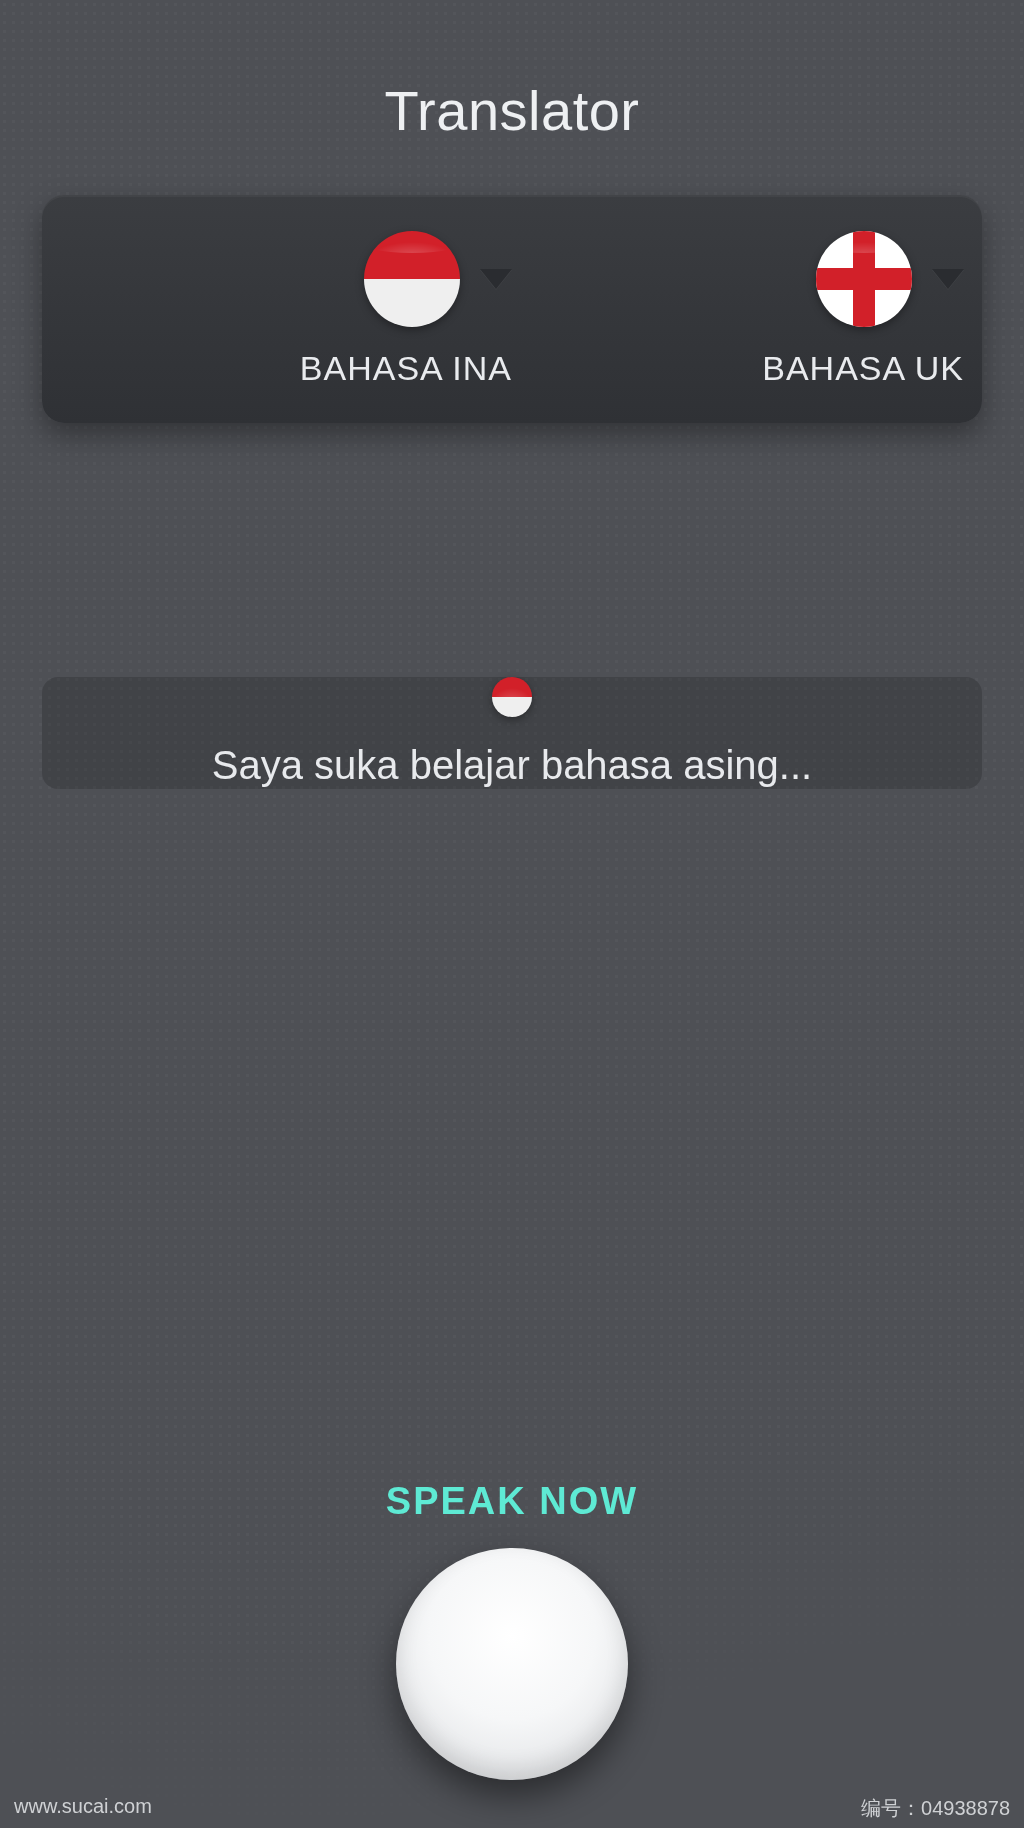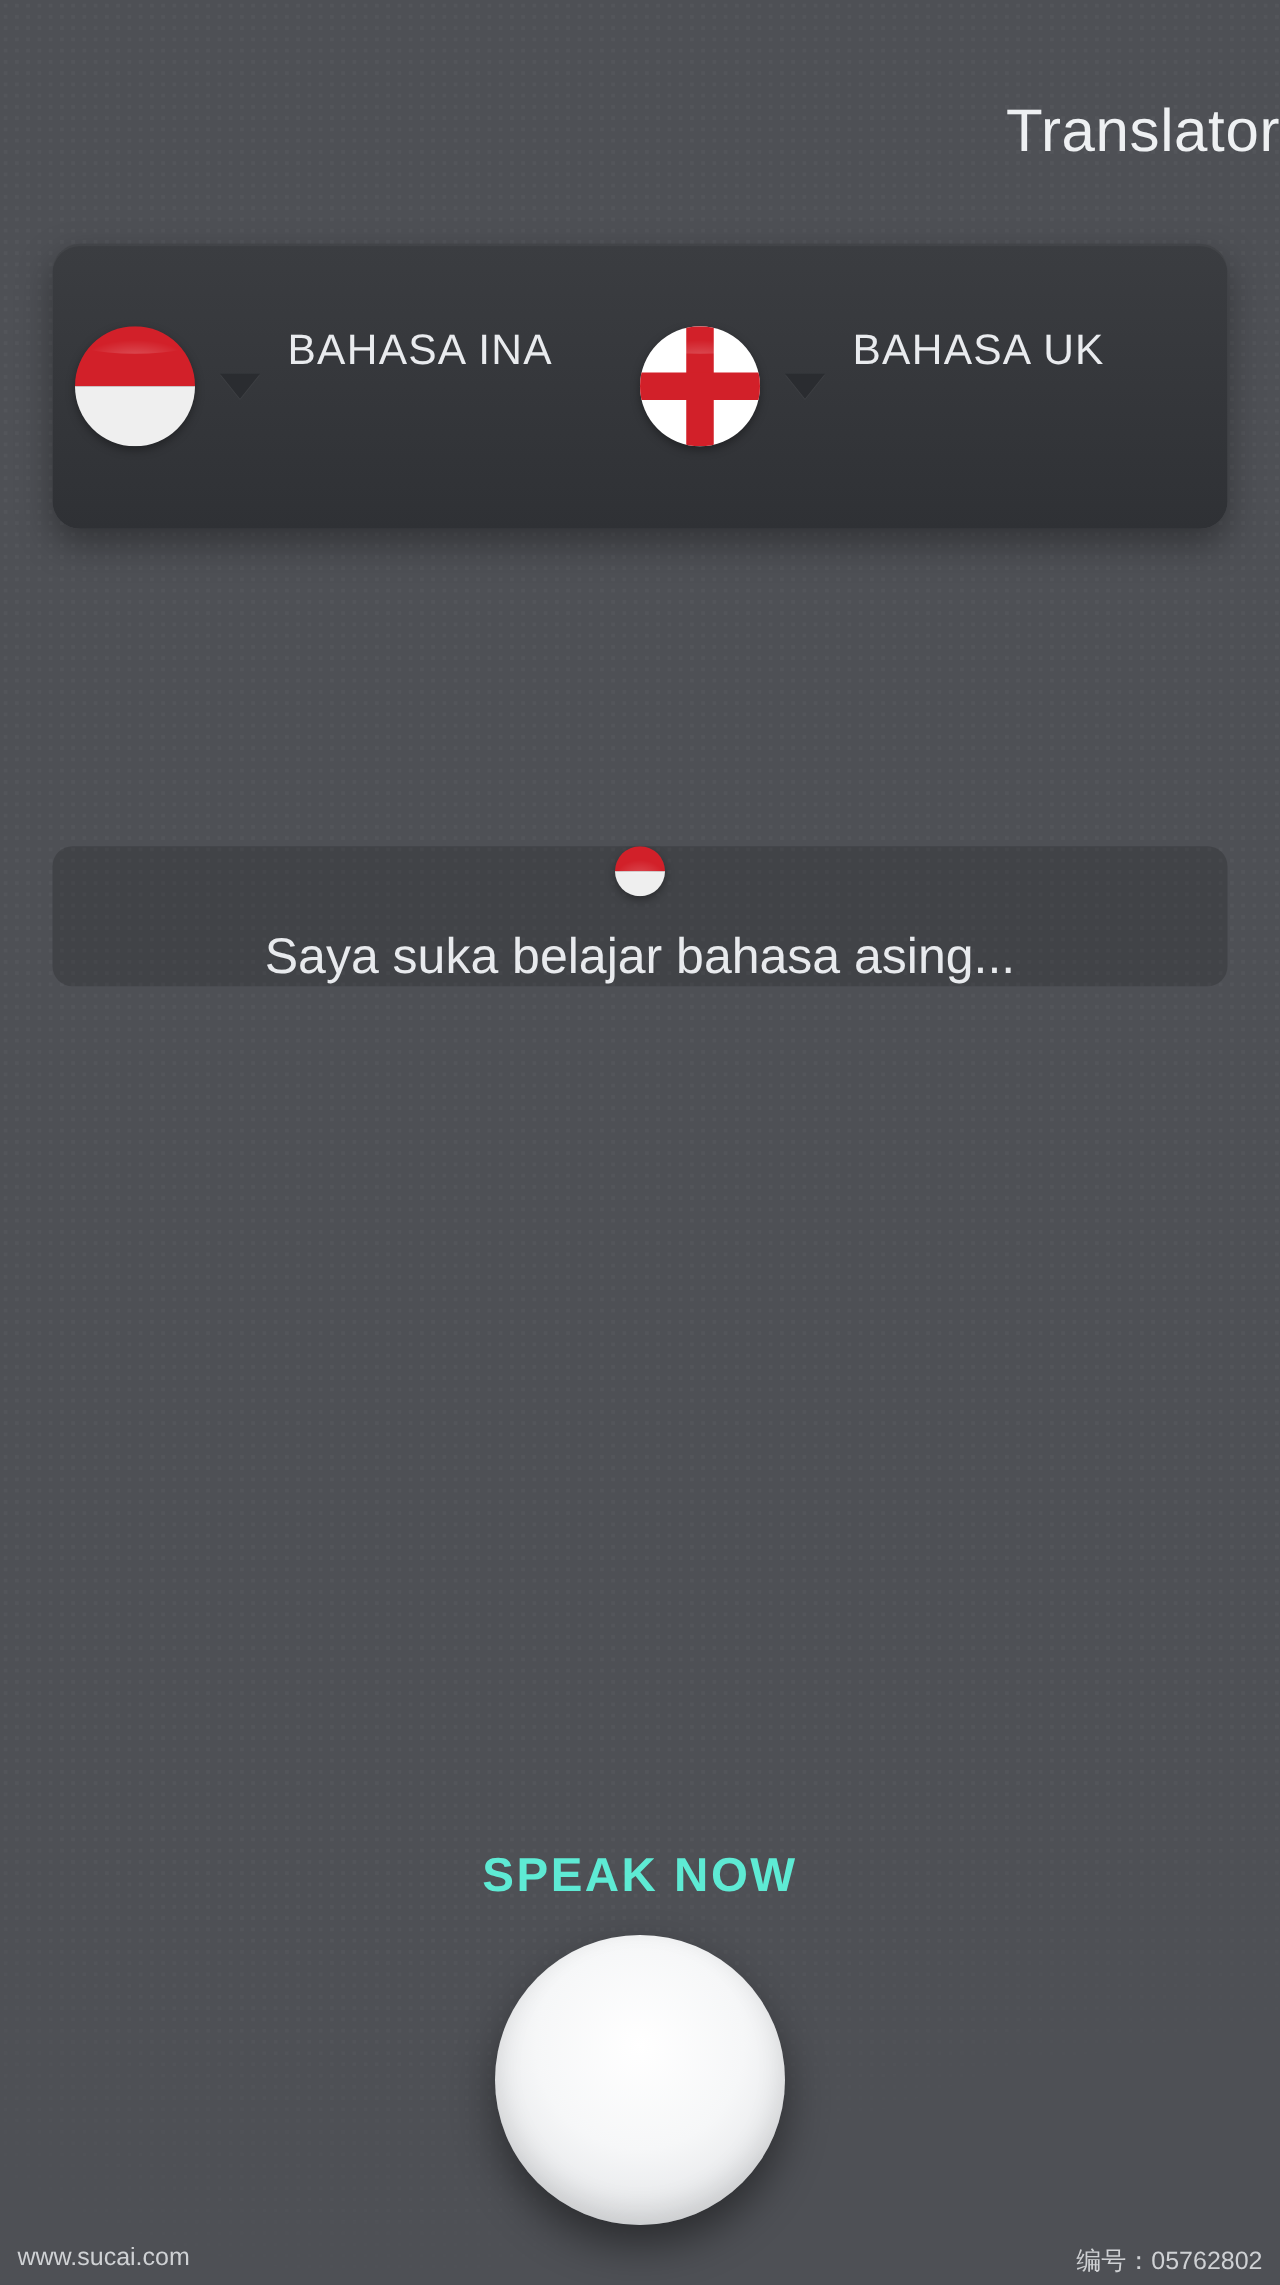--- a/index.html
+++ b/index.html
@@ -24,44 +24,44 @@
                   radial-gradient(ellipse 90% 55% at 30% 60%, #000 0 45%, transparent 78%);
     mask: radial-gradient(ellipse 140% 70% at 30% 18%, #000 0 55%, transparent 75%),
           radial-gradient(ellipse 110% 60% at 75% 45%, #000 0 55%, transparent 80%),
           radial-gradient(ellipse 90% 55% at 30% 60%, #000 0 45%, transparent 78%);
     pointer-events: none;
   }
 
   .title {
     position: absolute;
     top: 78px; left: 0; right: 0;
-    text-align: right;
-    font-size: 48px;
+    text-align: center;
+    font-size: 56px;
     font-weight: 300;
     letter-spacing: .5px;
     color: #eef0f2;
   }
 
   .lang-card {
     position: absolute;
     top: 195px; left: 42px; right: 42px;
     height: 228px;
     background: linear-gradient(180deg, #3b3d41 0%, #2f3135 100%);
     border-radius: 22px;
     box-shadow: 0 12px 28px rgba(0,0,0,.35), 0 2px 0 rgba(255,255,255,.04) inset;
     display: flex;
     align-items: center;
     justify-content: space-around;
     padding: 0 18px;
   }
   .lang-col {
     flex: 1;
     display: flex;
-    flex-direction: row;
-    align-items: flex-start;
+    flex-direction: column;
+    align-items: flex-end;
     gap: 22px;
   }
   .flag-row {
     display: flex; align-items: center; gap: 20px;
   }
   .flag {
     width: 96px; height: 96px; border-radius: 50%;
     overflow: hidden; position: relative; flex: 0 0 auto;
     box-shadow: 0 3px 8px rgba(0,0,0,.35);
   }
@@ -367,14 +367,14 @@
       <line x1="1021.0" y1="169.4" x2="1021.0" y2="240.6"></line>
     </g>
 </svg>
 
 <div class="speak-label">SPEAK NOW</div>
 
 <div class="mic-btn"></div>
 
 <div class="footer">
   <span>www.sucai.com</span>
-  <span><span>编号：</span><span>05762802</span></span>
+  <span><span>编号：</span><span>04938878</span></span>
 </div>
 
 </body></html>

